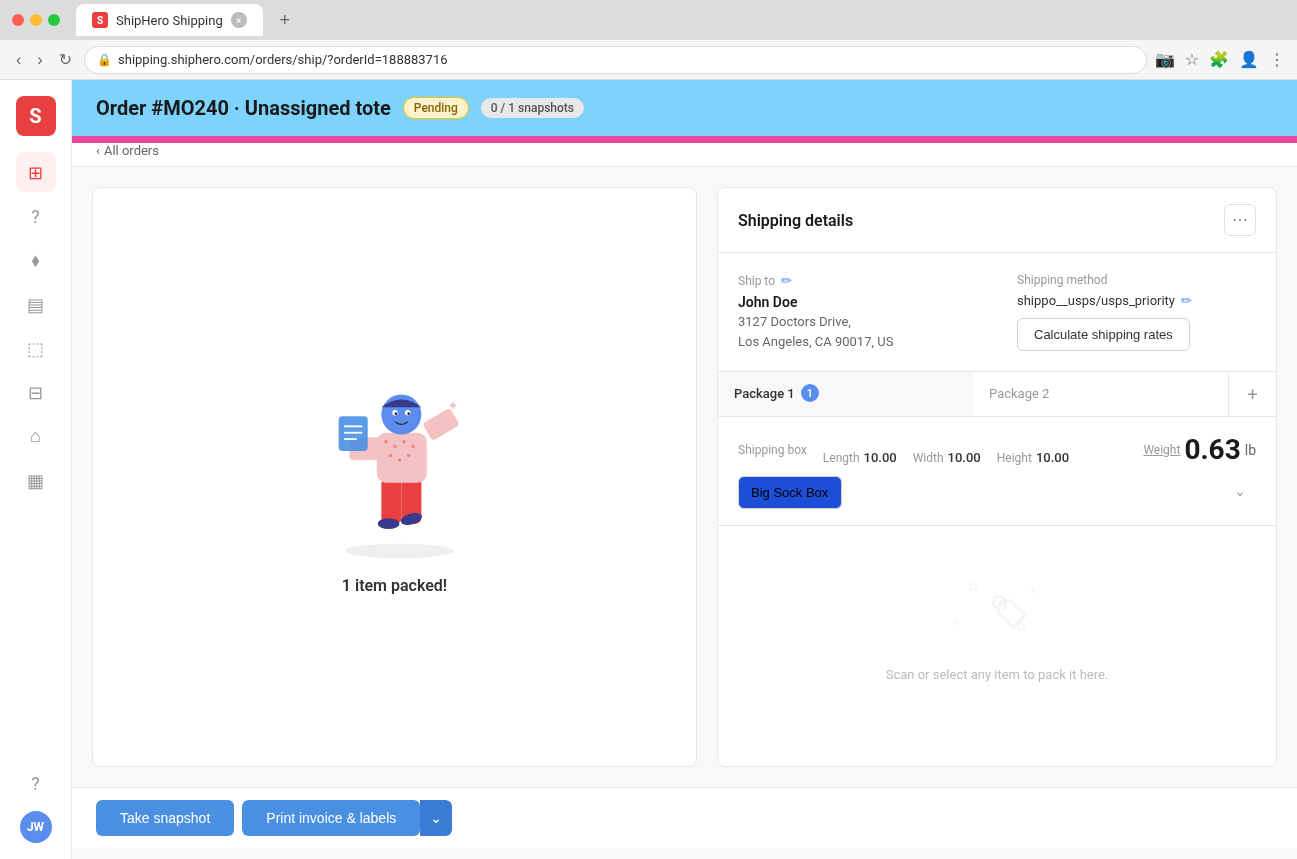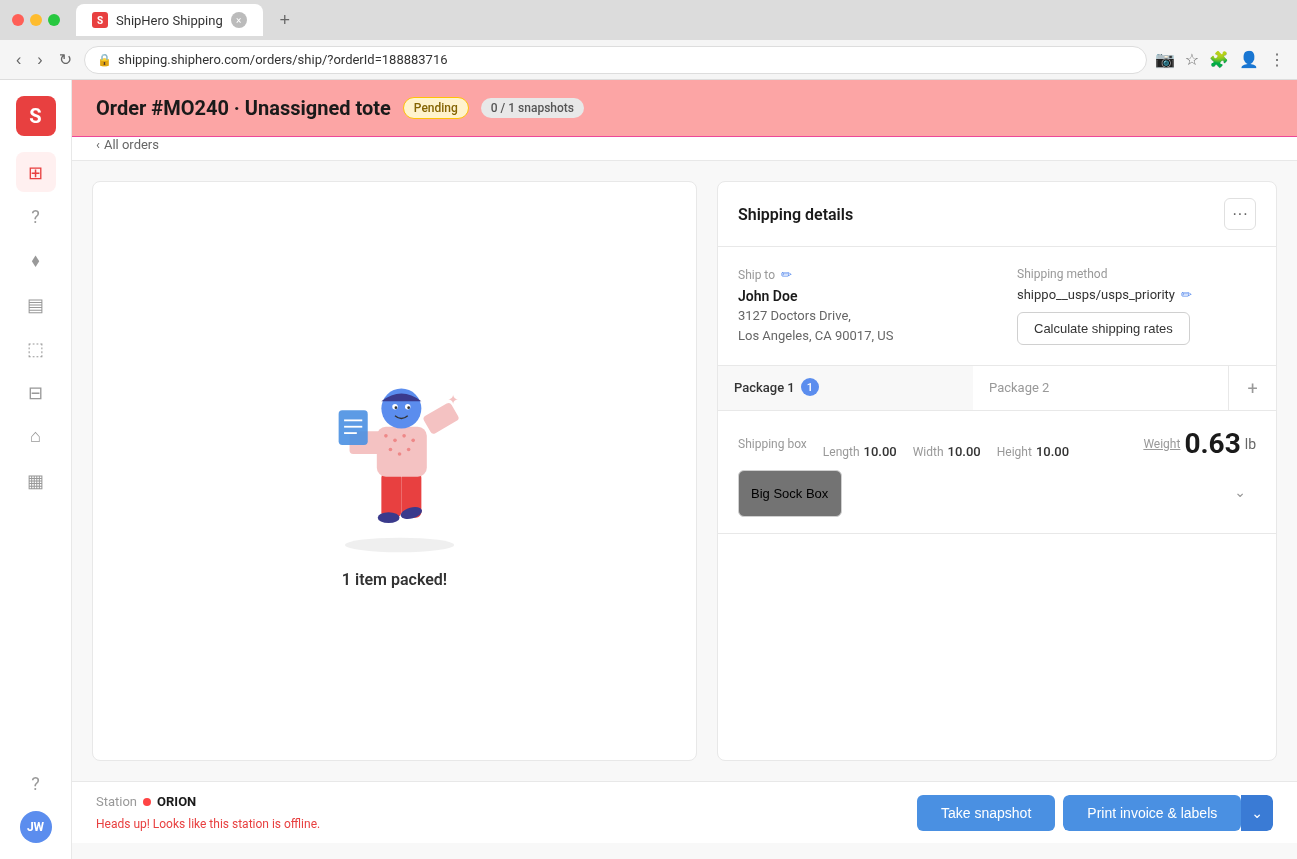--- a/index.html
+++ b/index.html
@@ -28,21 +28,21 @@
     .app-container { display: flex; flex: 1; overflow: hidden; background: white; }
     .sidebar { width: 72px; background: white; border-right: 1px solid #e8e8e8; display: flex; flex-direction: column; align-items: center; padding: 16px 0; gap: 4px; }
     .sidebar-logo { width: 40px; height: 40px; background: #e84040; border-radius: 8px; display: flex; align-items: center; justify-content: center; color: white; font-size: 20px; font-weight: bold; margin-bottom: 12px; }
     .sidebar-item { width: 40px; height: 40px; display: flex; align-items: center; justify-content: center; border-radius: 8px; cursor: pointer; color: #999; font-size: 18px; }
     .sidebar-item.active { background: #fff0f0; color: #e84040; }
     .sidebar-bottom { margin-top: auto; }
     .sidebar-avatar { width: 32px; height: 32px; background: #5b8dee; border-radius: 50%; display: flex; align-items: center; justify-content: center; color: white; font-size: 12px; font-weight: bold; }
 
     
     .main-content { flex: 1; background: #f8f8f8; overflow: auto; }
-    .page-header { background: #fca5a5; padding: 16px 24px; border-bottom: 1px solid #ec4899; display: flex; align-items: center; gap: 12px; }
+    .page-header { background: #7dd3fc; padding: 16px 24px; border-bottom: 7px solid #ec4899; display: flex; align-items: center; gap: 12px; }
     .page-title { font-size: 20px; font-weight: 700; color: #1a1a1a; }
     .badge-pending { background: #fff3cd; color: #856404; border: 1px solid #ffc107; border-radius: 12px; padding: 3px 10px; font-size: 12px; font-weight: 500; }
     .badge-snapshots { background: #e8e8e8; color: #555; border-radius: 12px; padding: 3px 10px; font-size: 12px; font-weight: 500; }
     .back-link { display: flex; align-items: center; gap: 4px; color: #666; font-size: 13px; cursor: pointer; padding: 0 24px 8px; background: white; }
     .back-link span { color: #666; }
 
     
     .content-area { display: flex; padding: 20px; gap: 20px; }
     .left-panel { flex: 1; background: white; border-radius: 8px; border: 1px solid #e8e8e8; display: flex; flex-direction: column; align-items: center; justify-content: center; min-height: 580px; padding: 40px; }
     .packed-text { font-size: 16px; font-weight: 600; color: #333; margin-top: 16px; }
@@ -77,21 +77,21 @@
     .box-label { font-size: 12px; color: #999; white-space: nowrap; }
     .box-dimensions { display: flex; gap: 16px; align-items: center; font-size: 13px; color: #333; }
     .dim-item { display: flex; align-items: baseline; gap: 4px; }
     .dim-label { font-size: 12px; color: #999; }
     .dim-value { font-weight: 500; margin-top: 16px; }
     .weight-section { display: flex; align-items: center; gap: 4px; margin-left: auto; }
     .weight-label { font-size: 12px; color: #999; text-decoration: underline; }
     .weight-value { font-size: 28px; font-weight: 700; color: #1a1a1a; }
     .weight-unit { font-size: 14px; color: #666; }
     .box-select-row { margin-top: 10px; display: flex; align-items: center; gap: 12px; }
-    .box-select { flex: 1; border: 1px solid #d0d0d0; border-radius: 6px; padding: 15px 12px; font-size: 13px; background: #737373; appearance: none; cursor: pointer; }
+    .box-select { flex: 1; border: 1px solid #d0d0d0; border-radius: 6px; padding: 8px 12px; font-size: 13px; background: #1d4ed8; appearance: none; cursor: pointer; }
     .box-select-wrapper { flex: 1; position: relative; }
     .box-select-wrapper::after { content: '⌄'; position: absolute; right: 10px; top: 50%; transform: translateY(-60%); color: #999; pointer-events: none; font-size: 14px; }
 
     
     .scan-area { padding: 40px 20px; display: flex; flex-direction: column; align-items: center; justify-content: center; min-height: 200px; }
     .scan-icon { opacity: 0.2; margin-bottom: 16px; }
     .scan-text { color: #bbb; font-size: 13px; }
 
     
     .app-footer { background: white; border-top: 1px solid #e8e8e8; padding: 12px 24px; display: flex; align-items: center; gap: 12px; }
@@ -313,32 +313,35 @@
             </div>
             <div class="box-select-row">
               <div class="box-select-wrapper">
                 <select class="box-select">
                   <option>Big Sock Box</option>
                 </select>
               </div>
             </div>
           </div>
 
+          <div class="scan-area">
+
+            <svg class="scan-icon" width="100" height="80" viewBox="0 0 120 100">
+              <circle cx="30" cy="20" r="4" fill="none" stroke="#ccc" stroke-width="2"></circle>
+              <circle cx="90" cy="70" r="4" fill="none" stroke="#ccc" stroke-width="2"></circle>
+              <text x="50" y="65" font-size="40" fill="none" stroke="#ccc" stroke-width="2">🏷</text>
+              <text x="5" y="70" font-size="16" fill="#ccc">+</text>
+              <text x="100" y="30" font-size="16" fill="#ccc">+</text>
+            </svg>
+            <span class="scan-text">Scan or select any item to pack it here.</span>
+          </div>
         </div>
       </div>
 
       <div class="app-footer">
-        <div class="station-info">
-          <div class="station-row">
-            <span class="station-label">Station</span>
-            <span class="station-dot"></span>
-            <span class="station-name">ORION</span>
-          </div>
-          <div class="offline-msg">Heads up! Looks like this station is offline.</div>
-        </div>
         <div class="footer-actions">
           <button class="btn-snapshot">Take snapshot</button>
           <div class="btn-print-wrapper">
             <button class="btn-print">Print invoice &amp; labels</button>
             <button class="btn-print btn-print-chevron">⌄</button>
           </div>
         </div>
       </div>
     </div>
   </div>

